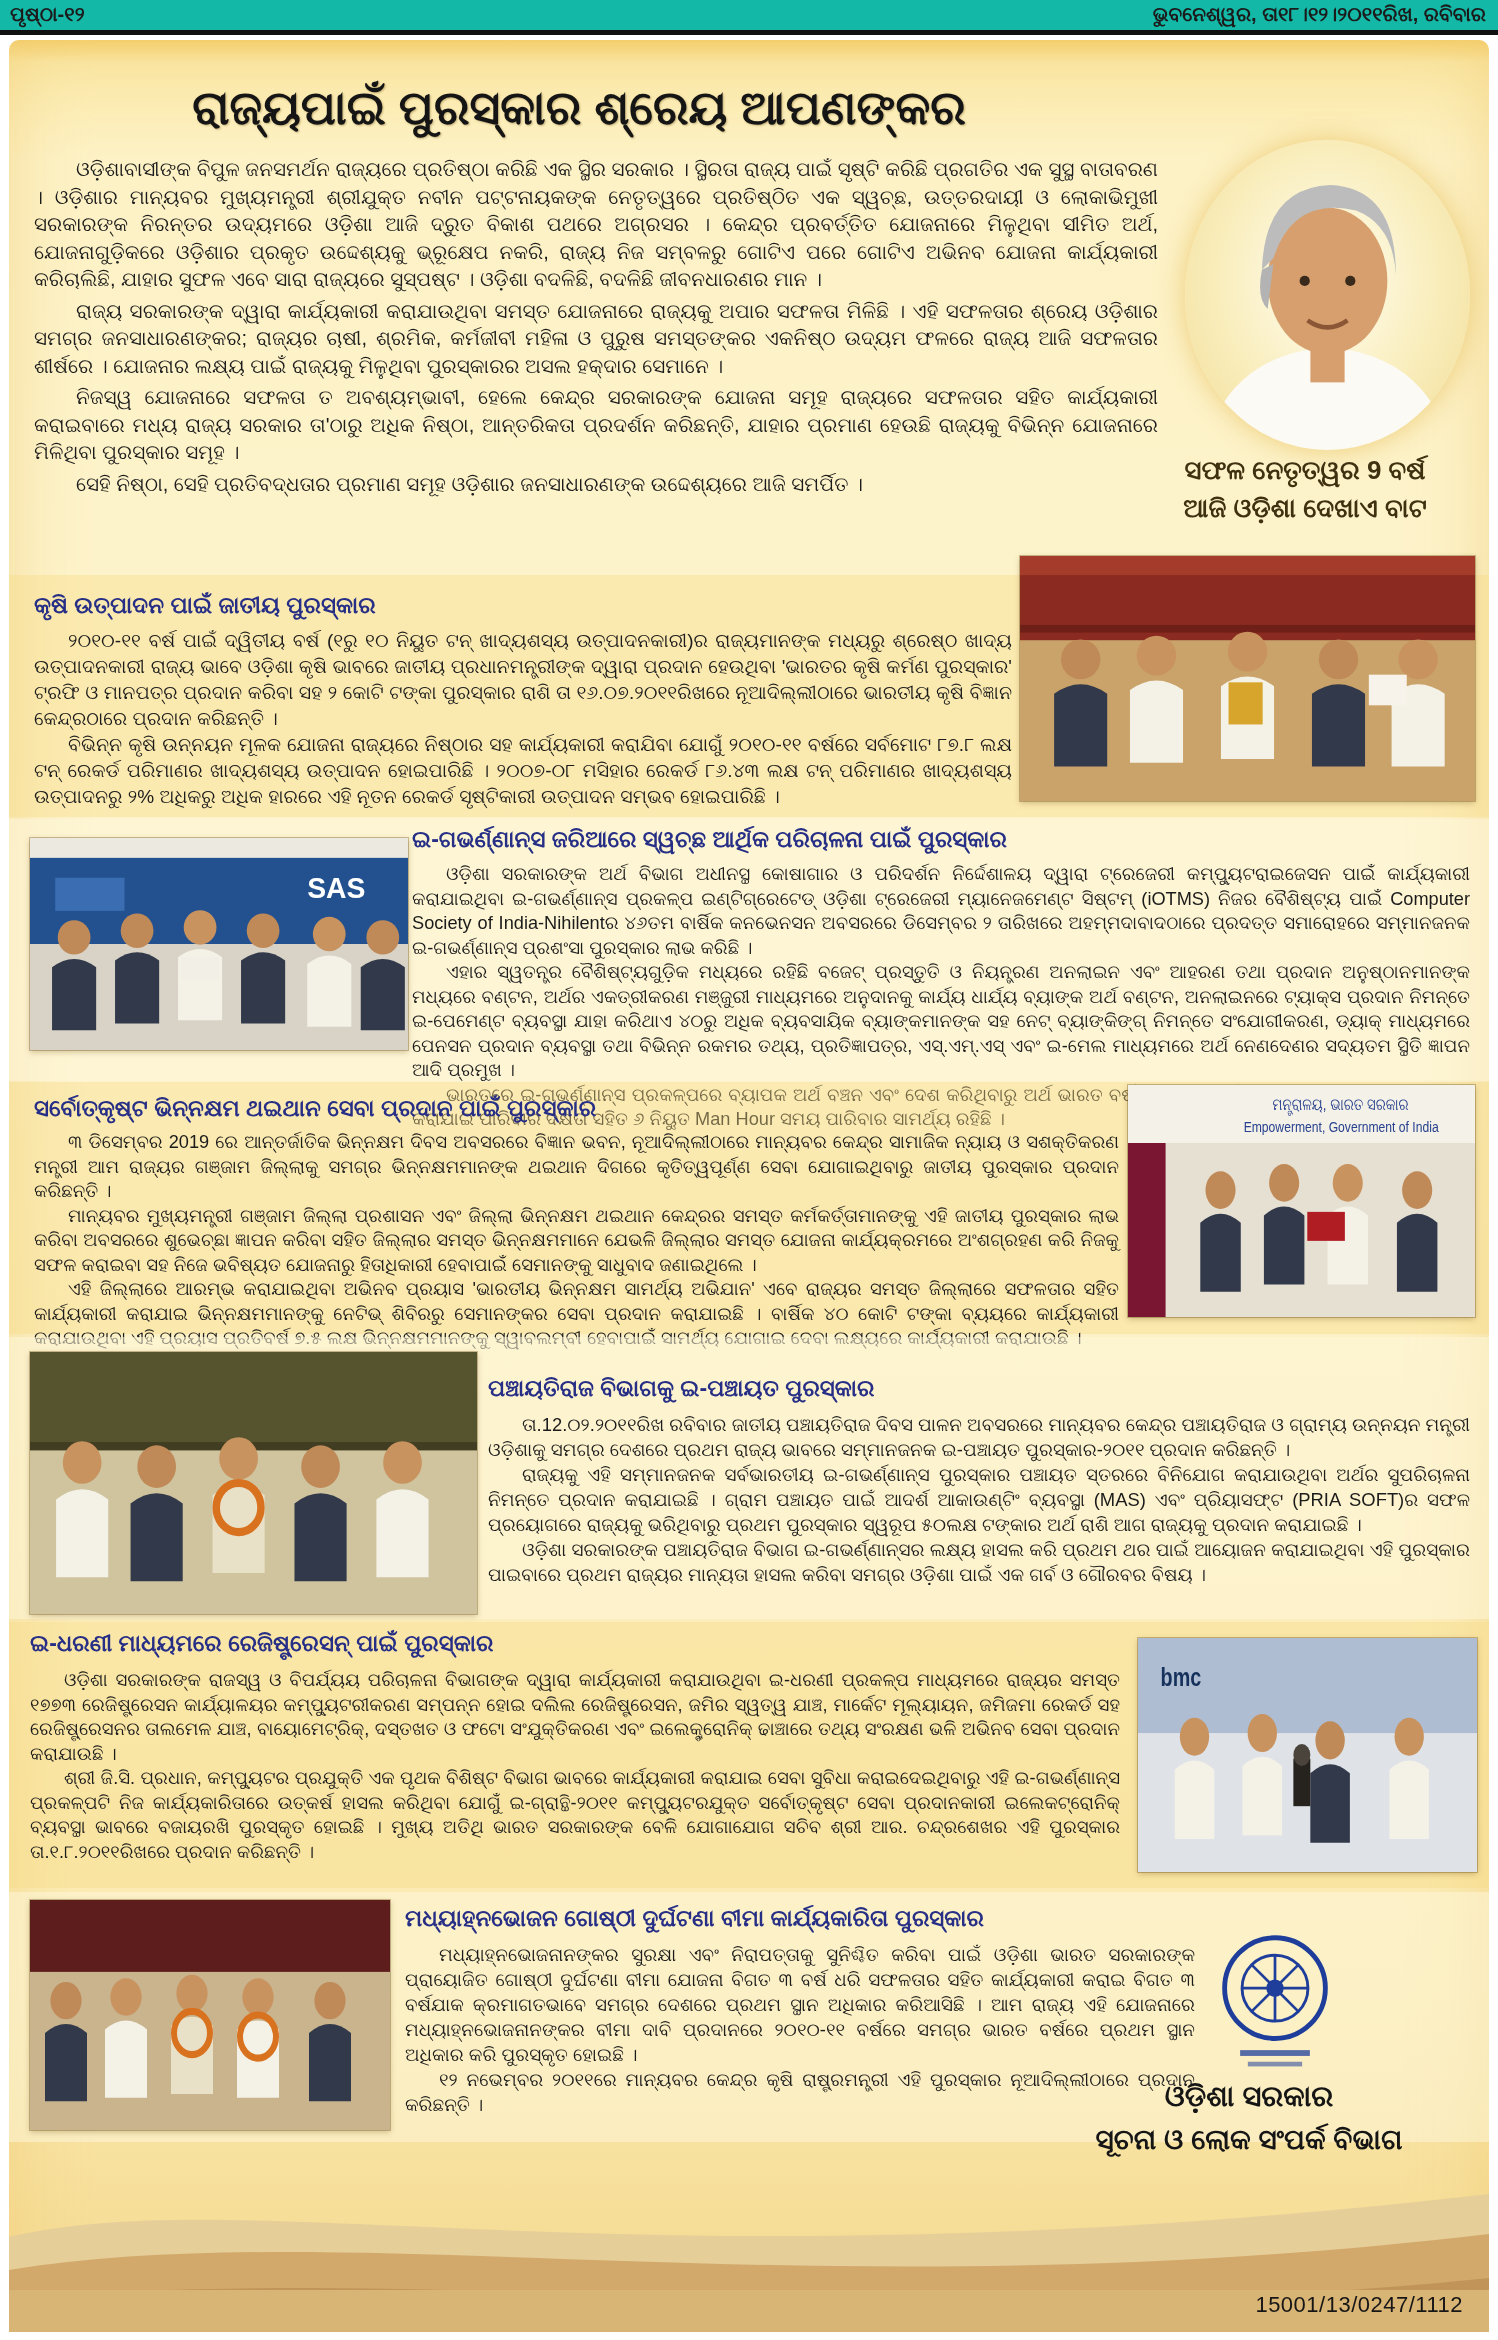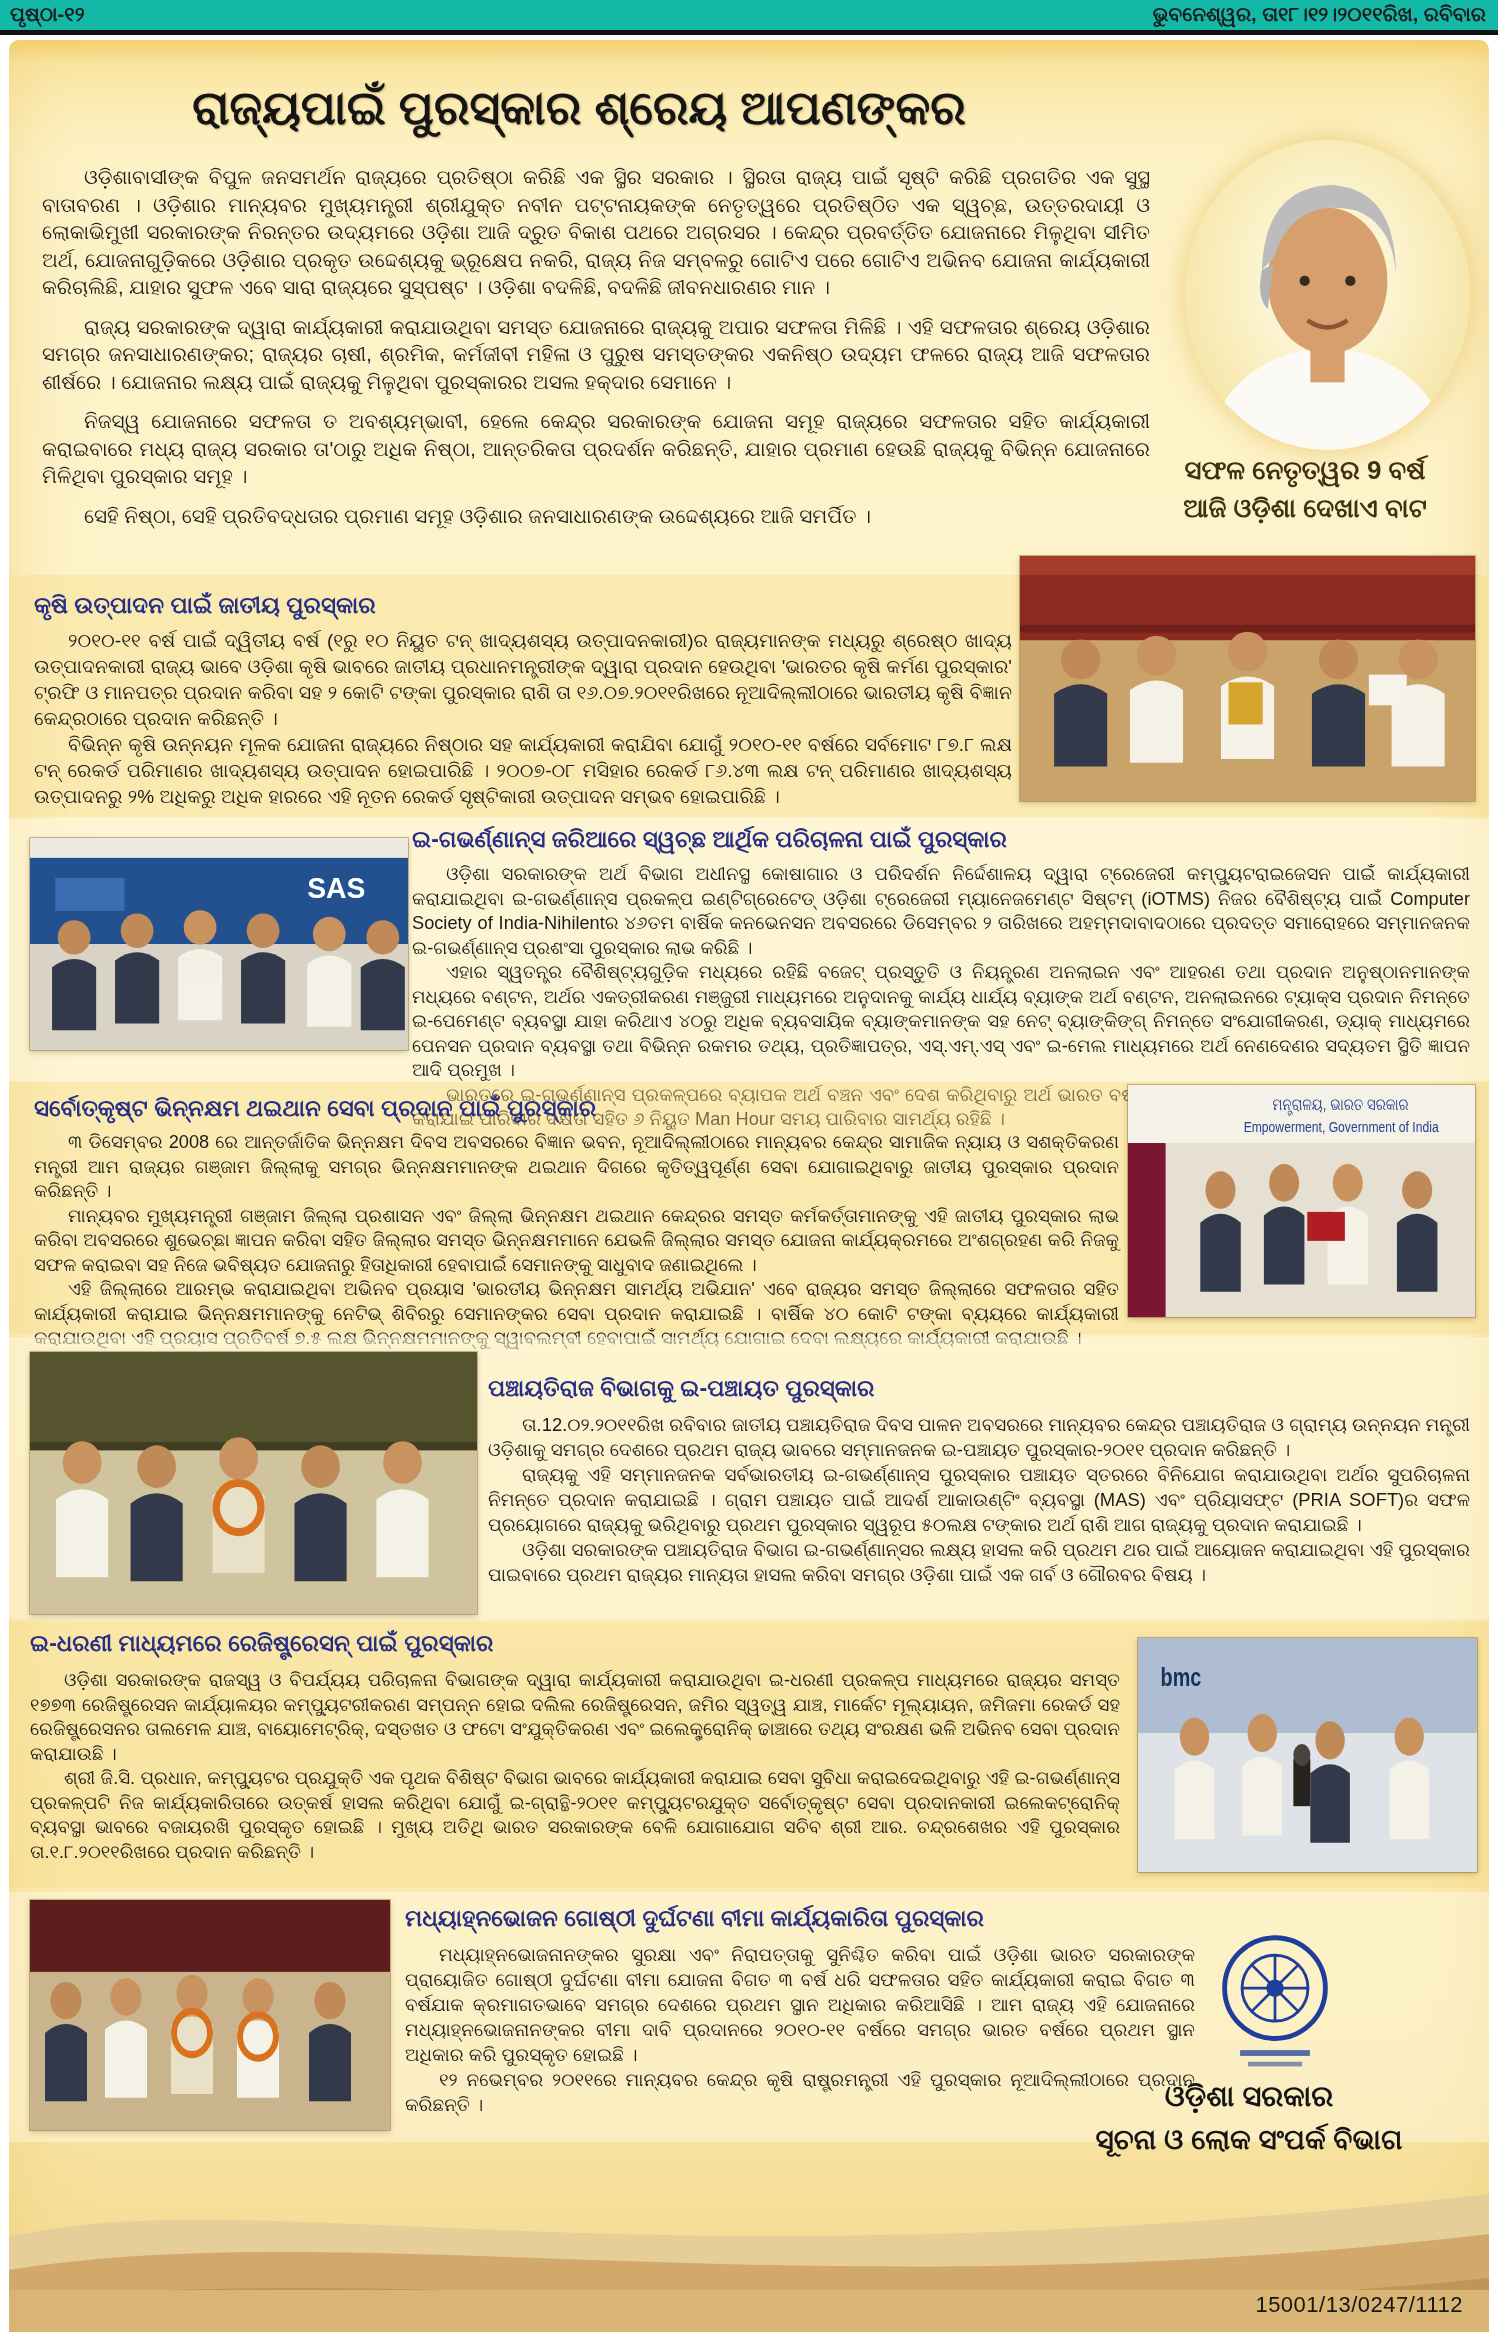--- a/index.html
+++ b/index.html
@@ -9,21 +9,21 @@
   .masthead .mh-left{position:absolute;left:10px;top:3px;font-size:20px;font-weight:bold;}
   .masthead .mh-right{position:absolute;right:12px;top:3px;font-size:20px;font-weight:bold;}
   .rule{position:absolute;top:30px;left:0;width:100%;height:5px;background:#101010;}
   .panel{position:absolute;left:9px;top:40px;width:1480px;height:2292px;
          border-radius:10px 10px 0 0;overflow:hidden;
          background:linear-gradient(180deg,#f6d26e 0px,#fbe9a8 22px,#fdf2c6 120px,#fdf4cf 45%,#fbeab0 85%,#f4d88d 100%);
          box-shadow:inset 0 0 70px rgba(238,198,108,.55);}
   .headline{position:absolute;left:100px;top:40px;width:940px;margin:0;text-align:center;
             font-size:47px;font-weight:bold;color:#151515;text-shadow:1px 1px 2px rgba(90,60,0,.35);}
   .intro{position:absolute;left:21px;top:112px;width:1132px;font-size:20px;line-height:27.5px;text-align:justify;}
-  .intro p{margin:12px;text-indent:42px;}
+  .intro p{margin:4px;text-indent:42px;}
   .portrait{position:absolute;left:1176px;top:100px;width:285px;height:310px;border-radius:50%;
             overflow:hidden;background:radial-gradient(ellipse at 50% 45%,#fffef2 0%,#f9edbb 55%,#f1dc96 100%);
             box-shadow:0 0 28px rgba(235,200,110,.9);}
   .portrait svg{width:100%;height:100%;display:block;}
   .cap{position:absolute;left:1118px;width:356px;text-align:center;font-size:26px;font-weight:bold;color:#3f3110;}
   .cap1{top:415px;} .cap2{top:453px;}
   .band{position:absolute;left:0;width:100%;}
   .band-a{background:rgba(248,220,136,.40);}
   .band-b{background:rgba(253,246,216,.55);}
   .sec-h{position:absolute;margin:0;font-size:23px;font-weight:bold;color:#262e86;}
@@ -135,21 +135,21 @@
   <h2 class="sec-h" style="left:403px;top:786px;">ଇ-ଗଭର୍ଣ୍ଣାନ୍ସ ଜରିଆରେ ସ୍ୱଚ୍ଛ ଆର୍ଥିକ ପରିଚାଳନା ପାଇଁ ପୁରସ୍କାର</h2>
   <div class="sec-b" style="left:403px;top:822px;width:1058px;font-size:18.2px;line-height:24.5px;">
     <p>ଓଡ଼ିଶା ସରକାରଙ୍କ ଅର୍ଥ ବିଭାଗ ଅଧୀନସ୍ଥ କୋଷାଗାର ଓ ପରିଦର୍ଶନ ନିର୍ଦ୍ଦେଶାଳୟ ଦ୍ୱାରା ଟ୍ରେଜେରୀ କମ୍ପ୍ୟୁଟରାଇଜେସନ ପାଇଁ କାର୍ଯ୍ୟକାରୀ କରାଯାଇଥିବା ଇ-ଗଭର୍ଣ୍ଣାନ୍ସ ପ୍ରକଳ୍ପ ଇଣ୍ଟିଗ୍ରେଟେଡ୍ ଓଡ଼ିଶା ଟ୍ରେଜେରୀ ମ୍ୟାନେଜମେଣ୍ଟ ସିଷ୍ଟମ୍ (iOTMS) ନିଜର ବୈଶିଷ୍ଟ୍ୟ ପାଇଁ Computer Society of India-Nihilentର ୪୬ତମ ବାର୍ଷିକ କନଭେନସନ ଅବସରରେ ଡିସେମ୍ବର ୨ ତାରିଖରେ ଅହମ୍ମଦାବାଦଠାରେ ପ୍ରଦତ୍ତ ସମାରୋହରେ ସମ୍ମାନଜନକ ଇ-ଗଭର୍ଣ୍ଣାନ୍ସ ପ୍ରଶଂସା ପୁରସ୍କାର ଲାଭ କରିଛି ।</p>
     <p>ଏହାର ସ୍ୱତନ୍ତ୍ର ବୈଶିଷ୍ଟ୍ୟଗୁଡ଼ିକ ମଧ୍ୟରେ ରହିଛି ବଜେଟ୍ ପ୍ରସ୍ତୁତି ଓ ନିୟନ୍ତ୍ରଣ ଅନଲାଇନ ଏବଂ ଆହରଣ ତଥା ପ୍ରଦାନ ଅନୁଷ୍ଠାନମାନଙ୍କ ମଧ୍ୟରେ ବଣ୍ଟନ, ଅର୍ଥର ଏକତ୍ରୀକରଣ ମଞ୍ଜୁରୀ ମାଧ୍ୟମରେ ଅନୁଦାନକୁ କାର୍ଯ୍ୟ ଧାର୍ଯ୍ୟ ବ୍ୟାଙ୍କ ଅର୍ଥ ବଣ୍ଟନ, ଅନଲାଇନରେ ଟ୍ୟାକ୍ସ ପ୍ରଦାନ ନିମନ୍ତେ ଇ-ପେମେଣ୍ଟ ବ୍ୟବସ୍ଥା ଯାହା କରିଥାଏ ୪୦ରୁ ଅଧିକ ବ୍ୟବସାୟିକ ବ୍ୟାଙ୍କମାନଙ୍କ ସହ ନେଟ୍ ବ୍ୟାଙ୍କିଙ୍ଗ୍ ନିମନ୍ତେ ସଂଯୋଗୀକରଣ, ଡ୍ୟାକ୍ ମାଧ୍ୟମରେ ପେନସନ ପ୍ରଦାନ ବ୍ୟବସ୍ଥା ତଥା ବିଭିନ୍ନ ରକମର ତଥ୍ୟ, ପ୍ରତିଜ୍ଞାପତ୍ର, ଏସ୍.ଏମ୍.ଏସ୍ ଏବଂ ଇ-ମେଲ ମାଧ୍ୟମରେ ଅର୍ଥ ନେଣଦେଣର ସଦ୍ୟତମ ସ୍ଥିତି ଜ୍ଞାପନ ଆଦି ପ୍ରମୁଖ ।</p>
     <p>ଭାରତରେ ଇ-ଗଭର୍ଣ୍ଣାନ୍ସ ପ୍ରକଳ୍ପରେ ବ୍ୟାପକ ଅର୍ଥ ବଞ୍ଚନ ଏବଂ ଦେଶ କରିଥିବାରୁ ଅର୍ଥ ଭାରତ ବର୍ଷମାନ ପ୍ରତିବର୍ଷ ବ୍ୟବସ୍ଥାଠାରୁ ୪ଘଣ୍ଟା କ୍ଷୀପ୍ରତର କରାଯାଇ ପାରିବାର ଦକ୍ଷତା ସହିତ ୬ ନିୟୁତ Man Hour ସମୟ ପାରିବାର ସାମର୍ଥ୍ୟ ରହିଛି ।</p>
   </div>
 
   <div class="band band-a" style="top:1042px;height:252px;"></div>
   <h2 class="sec-h" style="left:25px;top:1055px;">ସର୍ବୋତ୍କୃଷ୍ଟ ଭିନ୍ନକ୍ଷମ ଥଇଥାନ ସେବା ପ୍ରଦାନ ପାଇଁ ପୁରସ୍କାର</h2>
   <div class="sec-b" style="left:25px;top:1090px;width:1085px;font-size:18.2px;line-height:24.5px;">
-    <p>୩ ଡିସେମ୍ବର 2008 ରେ ଆନ୍ତର୍ଜାତିକ ଭିନ୍ନକ୍ଷମ ଦିବସ ଅବସରରେ ବିଜ୍ଞାନ ଭବନ, ନୂଆଦିଲ୍ଲୀଠାରେ ମାନ୍ୟବର କେନ୍ଦ୍ର ସାମାଜିକ ନ୍ୟାୟ ଓ ସଶକ୍ତିକରଣ ମନ୍ତ୍ରୀ ଆମ ରାଜ୍ୟର ଗଞ୍ଜାମ ଜିଲ୍ଲାକୁ ସମଗ୍ର ଭିନ୍ନକ୍ଷମମାନଙ୍କ ଥଇଥାନ ଦିଗରେ କୃତିତ୍ୱପୂର୍ଣ୍ଣ ସେବା ଯୋଗାଇଥିବାରୁ ଜାତୀୟ ପୁରସ୍କାର ପ୍ରଦାନ କରିଛନ୍ତି ।</p>
+    <p>୩ ଡିସେମ୍ବର 2019 ରେ ଆନ୍ତର୍ଜାତିକ ଭିନ୍ନକ୍ଷମ ଦିବସ ଅବସରରେ ବିଜ୍ଞାନ ଭବନ, ନୂଆଦିଲ୍ଲୀଠାରେ ମାନ୍ୟବର କେନ୍ଦ୍ର ସାମାଜିକ ନ୍ୟାୟ ଓ ସଶକ୍ତିକରଣ ମନ୍ତ୍ରୀ ଆମ ରାଜ୍ୟର ଗଞ୍ଜାମ ଜିଲ୍ଲାକୁ ସମଗ୍ର ଭିନ୍ନକ୍ଷମମାନଙ୍କ ଥଇଥାନ ଦିଗରେ କୃତିତ୍ୱପୂର୍ଣ୍ଣ ସେବା ଯୋଗାଇଥିବାରୁ ଜାତୀୟ ପୁରସ୍କାର ପ୍ରଦାନ କରିଛନ୍ତି ।</p>
     <p>ମାନ୍ୟବର ମୁଖ୍ୟମନ୍ତ୍ରୀ ଗଞ୍ଜାମ ଜିଲ୍ଲା ପ୍ରଶାସନ ଏବଂ ଜିଲ୍ଲା ଭିନ୍ନକ୍ଷମ ଥଇଥାନ କେନ୍ଦ୍ରର ସମସ୍ତ କର୍ମକର୍ତ୍ତାମାନଙ୍କୁ ଏହି ଜାତୀୟ ପୁରସ୍କାର ଲାଭ କରିବା ଅବସରରେ ଶୁଭେଚ୍ଛା ଜ୍ଞାପନ କରିବା ସହିତ ଜିଲ୍ଲାର ସମସ୍ତ ଭିନ୍ନକ୍ଷମମାନେ ଯେଭଳି ଜିଲ୍ଲାର ସମସ୍ତ ଯୋଜନା କାର୍ଯ୍ୟକ୍ରମରେ ଅଂଶଗ୍ରହଣ କରି ନିଜକୁ ସଫଳ କରାଇବା ସହ ନିଜେ ଭବିଷ୍ୟତ ଯୋଜନାରୁ ହିତାଧିକାରୀ ହେବାପାଇଁ ସେମାନଙ୍କୁ ସାଧୁବାଦ ଜଣାଇଥିଲେ ।</p>
     <p>ଏହି ଜିଲ୍ଲାରେ ଆରମ୍ଭ କରାଯାଇଥିବା ଅଭିନବ ପ୍ରୟାସ 'ଭାରତୀୟ ଭିନ୍ନକ୍ଷମ ସାମର୍ଥ୍ୟ ଅଭିଯାନ' ଏବେ ରାଜ୍ୟର ସମସ୍ତ ଜିଲ୍ଲାରେ ସଫଳତାର ସହିତ କାର୍ଯ୍ୟକାରୀ କରାଯାଇ ଭିନ୍ନକ୍ଷମମାନଙ୍କୁ ନେଟିଭ୍ ଶିବିରରୁ ସେମାନଙ୍କର ସେବା ପ୍ରଦାନ କରାଯାଇଛି । ବାର୍ଷିକ ୪୦ କୋଟି ଟଙ୍କା ବ୍ୟୟରେ କାର୍ଯ୍ୟକାରୀ କରାଯାଉଥିବା ଏହି ପ୍ରୟାସ ପ୍ରତିବର୍ଷ ୭.୫ ଲକ୍ଷ ଭିନ୍ନକ୍ଷମମାନଙ୍କୁ ସ୍ୱାବଲମ୍ବୀ ହେବାପାଇଁ ସାମର୍ଥ୍ୟ ଯୋଗାଇ ଦେବା ଲକ୍ଷ୍ୟରେ କାର୍ଯ୍ୟକାରୀ କରାଯାଉଛି ।</p>
   </div>
   <div class="photo" style="left:1119px;top:1045px;width:347px;height:232px;">
     <svg viewBox="0 0 120 64" preserveAspectRatio="none">
       <rect width="120" height="64" fill="#e6e0d2"></rect>
       <rect width="120" height="16" fill="#f4f1e8"></rect>
       <text x="50" y="7" font-size="4.6" fill="#27418f" font-family="Liberation Sans, sans-serif">ମନ୍ତ୍ରାଳୟ, ଭାରତ ସରକାର</text>
       <text x="40" y="13" font-size="4.2" fill="#27418f" font-family="Liberation Sans, sans-serif">Empowerment, Government of India</text>
       <rect x="0" y="16" width="13" height="48" fill="#7a1632"></rect>

